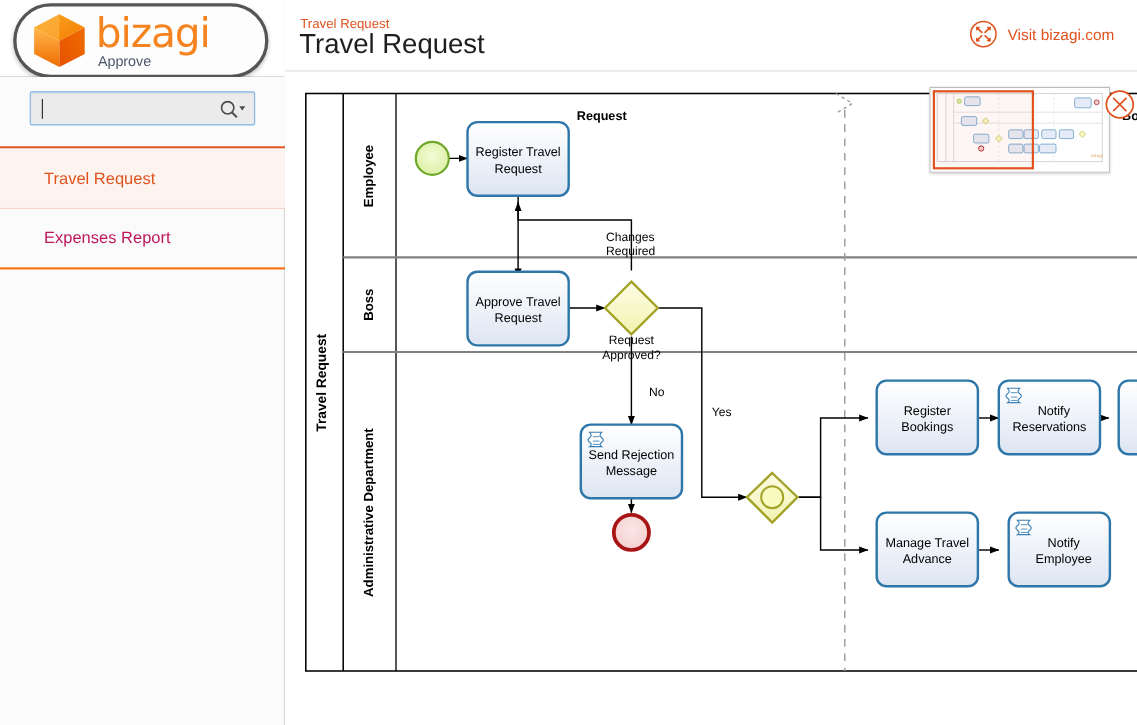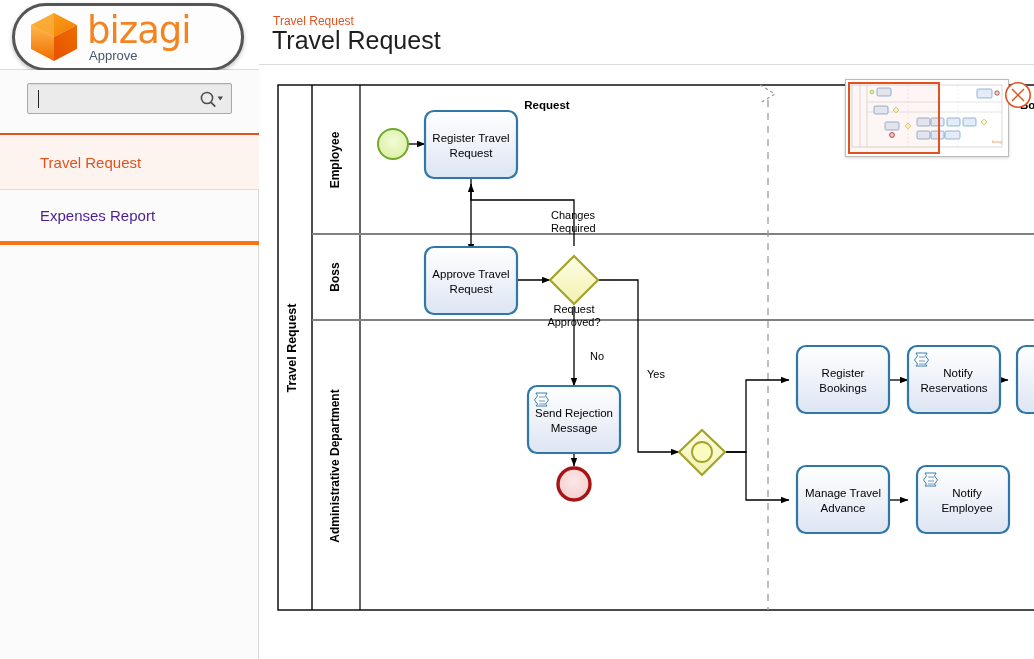--- a/index.html
+++ b/index.html
@@ -105,22 +105,22 @@
     background: #e0521e;
   }
   .nav-item {
     position: absolute;
     left: 0;
     width: 259px; height: 55px;
     display: flex;
     align-items: center;
     padding-left: 40px;
     font-size: 15px;
-    color: #4c1d95;
-    border-bottom: 4px solid #f97316;
+    color: #be185d;
+    border-bottom: 2px solid #f97316;
     cursor: pointer;
   }
   .nav-item.active {
     background: #fdf4f0;
     color: #e0521e;
     border-bottom: 1px solid #f3d4c6;
   }
 
   
   #header {
@@ -252,20 +252,36 @@
       <span>Travel Request</span>
     </div>
     <div class="nav-item" style="top:190px">
       <span>Expenses Report</span>
     </div>
   </div>
 
   <div id="header">
     <div id="breadcrumb">Travel Request</div>
     <div id="page-title">Travel Request</div>
+    <div id="visit-link">
+      <svg id="visit-icon" viewBox="0 0 26 26">
+        <circle cx="13" cy="13" r="11.5" fill="none" stroke="#e0521e" stroke-width="1.4"></circle>
+        <g stroke="#e0521e" stroke-width="1.5" fill="none" stroke-linecap="round">
+          <path d="M9 7 L7 7 L7 9"></path>
+            <path d="M17 7 L19 7 L19 9"></path>
+          <path d="M9 19 L7 19 L7 17"></path>
+            <path d="M17 19 L19 19 L19 17"></path>
+          <line x1="7.5" y1="7.5" x2="11.5" y2="11.5"></line>
+          <line x1="18.5" y1="7.5" x2="14.5" y2="11.5"></line>
+          <line x1="7.5" y1="18.5" x2="11.5" y2="14.5"></line>
+          <line x1="18.5" y1="18.5" x2="14.5" y2="14.5"></line>
+        </g>
+      </svg>
+      <span id="visit-label">Visit bizagi.com</span>
+    </div>
   </div>
 
   <div id="canvas">
 
     <svg id="diagram-svg" width="774" height="593" viewBox="0 0 774 593">
       <defs>
         <linearGradient id="taskGrad" x1="0" y1="0" x2="0" y2="1">
           <stop offset="0" stop-color="#ffffff"></stop>
           <stop offset="1" stop-color="#dde5f3"></stop>
         </linearGradient>

